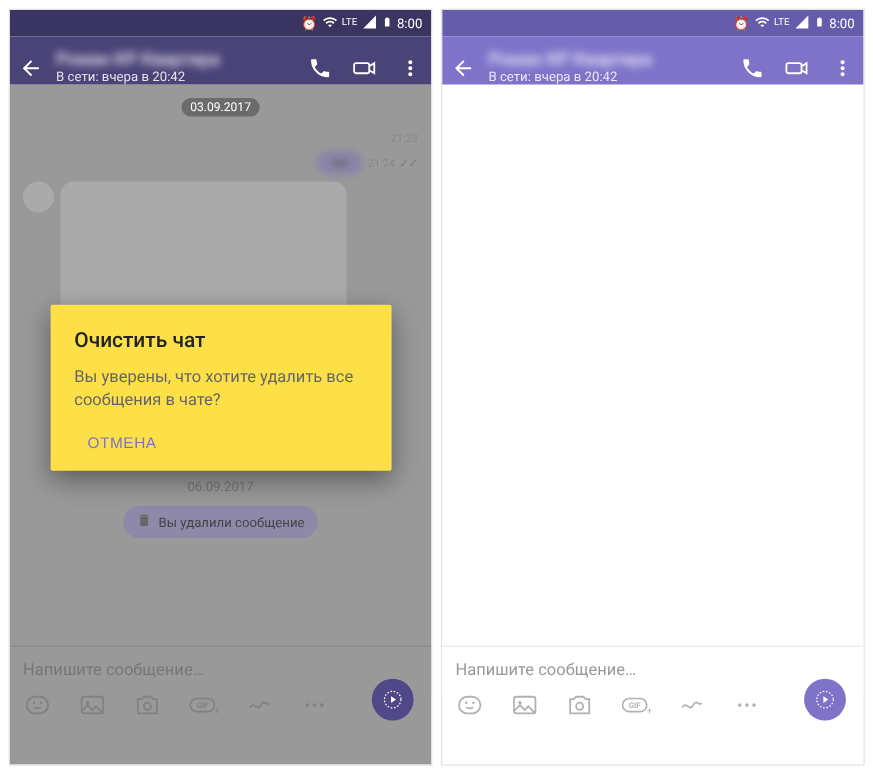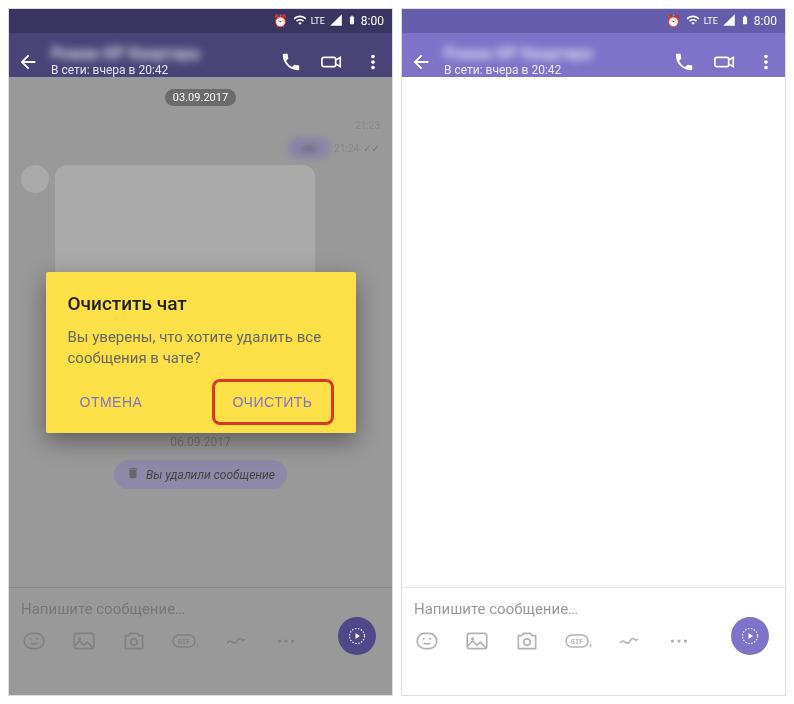--- a/index.html
+++ b/index.html
@@ -22,26 +22,26 @@
 .msg-out .bubble { display: inline-block; background: #d9d4f5; border-radius: 14px; padding: 6px 10px; font-size: 12px; color: #666; }
 .phone.dimmed .msg-out .bubble { background: #8a85a8; color: #555; }
 .msg-time { font-size: 10px; color: #888; margin-left: 4px; }
 .avatar { width: 28px; height: 28px; border-radius: 50%; background: #ddd; display: inline-block; }
 .phone.dimmed .avatar { background: #aaa; }
 .msg-in { display: flex; align-items: flex-start; gap: 6px; margin: 6px 0; }
 .msg-in .bubble-large { width: 260px; height: 260px; background: #f0f0f0; border-radius: 12px; }
 .phone.dimmed .msg-in .bubble-large { background: #aaa; }
 .deleted-msg { text-align: center; margin: 10px 0; }
 .deleted-msg .pill { display: inline-flex; align-items: center; gap: 6px; background: #e2def5; color: #555; font-size: 12px; padding: 6px 12px; border-radius: 16px; }
-.phone.dimmed .deleted-msg .pill { background: #8e89a8; color: #444; font-style: italic; }
+.phone.dimmed .deleted-msg .pill { background: #8e89a8; color: #444; }
 .input-bar { position: absolute; bottom: 0; left: 0; right: 0; height: 108px; background: #fff; border-top: 1px solid #e8e8e8; padding: 8px 12px; }
 .phone.dimmed .input-bar { background: #999; border-top-color: #888; }
 .input-placeholder { color: #999; font-size: 15px; margin-bottom: 10px; padding-top: 4px; }
 .phone.dimmed .input-placeholder { color: #777; }
-.input-icons { display: flex; gap: 24px; align-items: center; font-family: Liberation Mono, monospace; }
+.input-icons { display: flex; gap: 24px; align-items: center; }
 .input-icons svg { opacity: 0.45; }
 .phone.dimmed .input-icons svg { opacity: 0.35; }
 .send-btn { position: absolute; right: 16px; bottom: 40px; width: 38px; height: 38px; border-radius: 50%; background: #7e72c9; display: flex; align-items: center; justify-content: center; }
 .phone.dimmed .send-btn { background: #504888; }
 .dialog-overlay { position: absolute; top: 0; left: 0; right: 0; bottom: 0; display: flex; align-items: center; justify-content: center; }
 .dialog { width: 310px; background: #fde047; border-radius: 2px; box-shadow: 0 8px 24px rgba(0,0,0,0.4); padding: 20px 22px 8px; }
 .dialog-title { font-size: 19px; font-weight: 500; color: #222; margin-bottom: 12px; }
 .dialog-msg { font-size: 15px; color: #666; line-height: 1.4; margin-bottom: 10px; }
 .dialog-actions { display: flex; justify-content: space-between; gap: 6px; }
 .dialog-btn { background: none; border: none; color: #7e72c9; font-size: 14px; font-weight: 500; padding: 10px 12px; cursor: pointer; letter-spacing: 0.5px; }
@@ -161,23 +161,20 @@
         </svg>
     </div>
   </div>
 
   <div class="dialog-overlay">
     <div class="dialog">
       <div class="dialog-title">Очистить чат</div>
       <div class="dialog-msg">Вы уверены, что хотите удалить все сообщения в чате?</div>
       <div class="dialog-actions">
         <button class="dialog-btn">ОТМЕНА</button>
-        <span class="highlight-box">
-          <button class="dialog-btn">ОЧИСТИТЬ</button>
-        </span>
       </div>
     </div>
   </div>
 </div>
 
 <div class="phone">
   <div class="status-bar">
     <span>⏰</span>
     <span>
       <svg width="14" height="14" viewBox="0 0 24 24">

